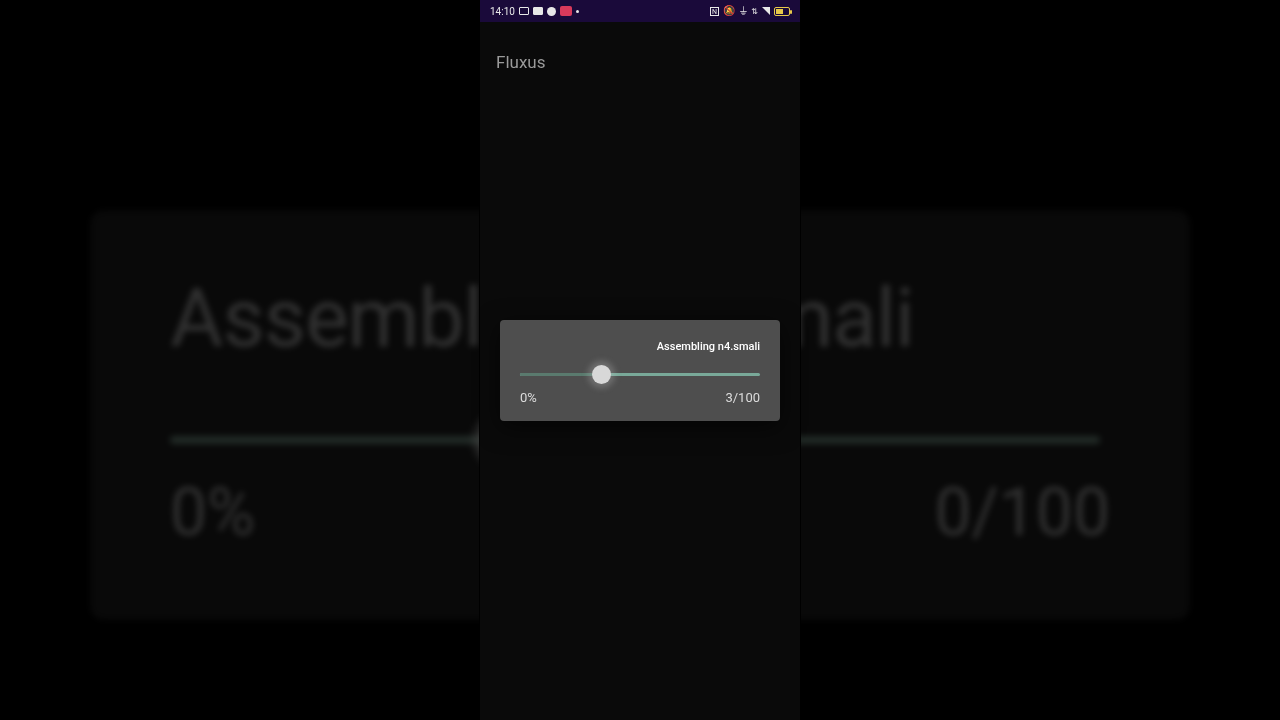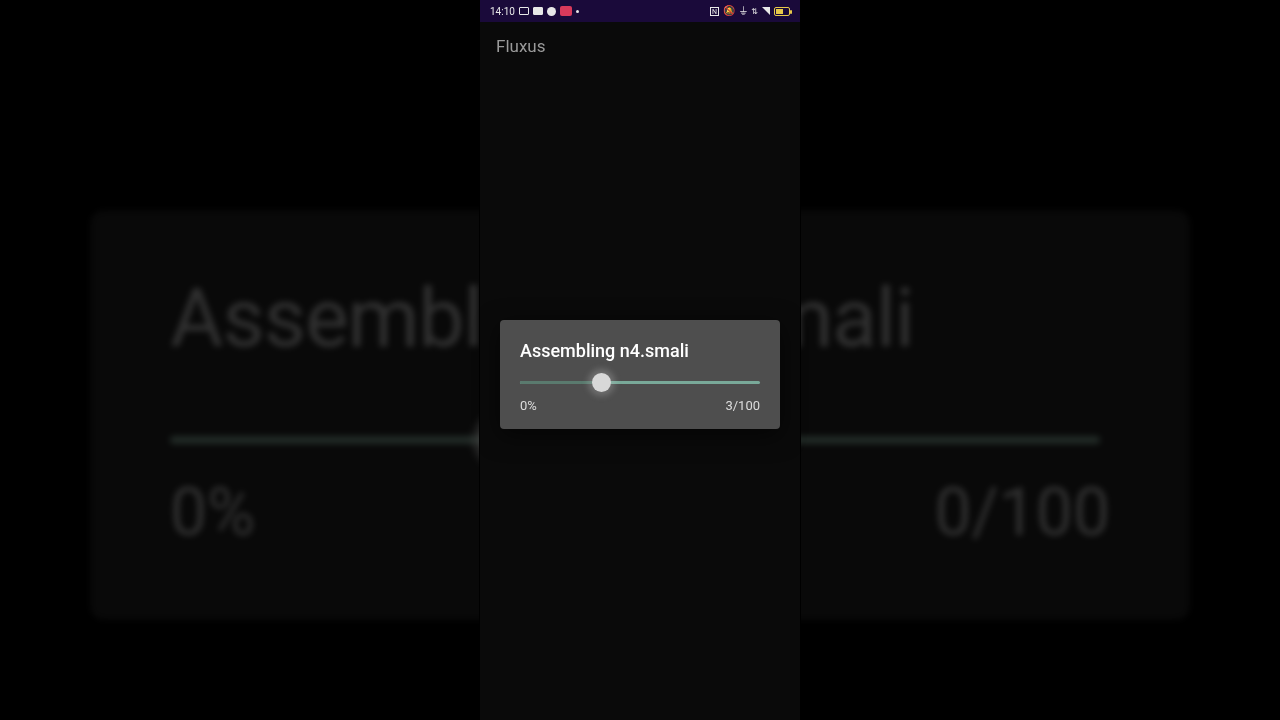--- a/index.html
+++ b/index.html
@@ -117,41 +117,42 @@
   .ic-n {
     width:9px; height:9px; border:1px solid #e8e8e8;
     font-size:7px; line-height:8px; text-align:center;
   }
   .ic-mute { font-size:10px; line-height:1; position:relative; }
 
   
   .app-title {
     color: #9a9a9a;
     font-size: 17px;
-    padding: 14px 16px;
+    padding: 30px 16px;
     font-weight: 400;
   }
 
   
   .dialog {
     position: absolute;
     left: 20px;
     right: 20px;
     top: 320px;
     background: #4e4e4e;
     border-radius: 4px;
     padding: 20px 20px 16px 20px;
     box-shadow: 0 6px 24px rgba(0,0,0,0.6);
     color: #ececec;
   }
   .dialog-title {
-    font-size: 18px;
+    font-size: 11px;
     font-weight: 500;
     color: #fff;
     margin-bottom: 20px;
+    text-align: right;
   }
   .slider-track {
     position: relative;
     height: 3px;
     background: #79a999;
     border-radius: 2px;
     width: 100%;
   }
   .slider-fill {
     position:absolute; left:0; top:0; height:100%;

